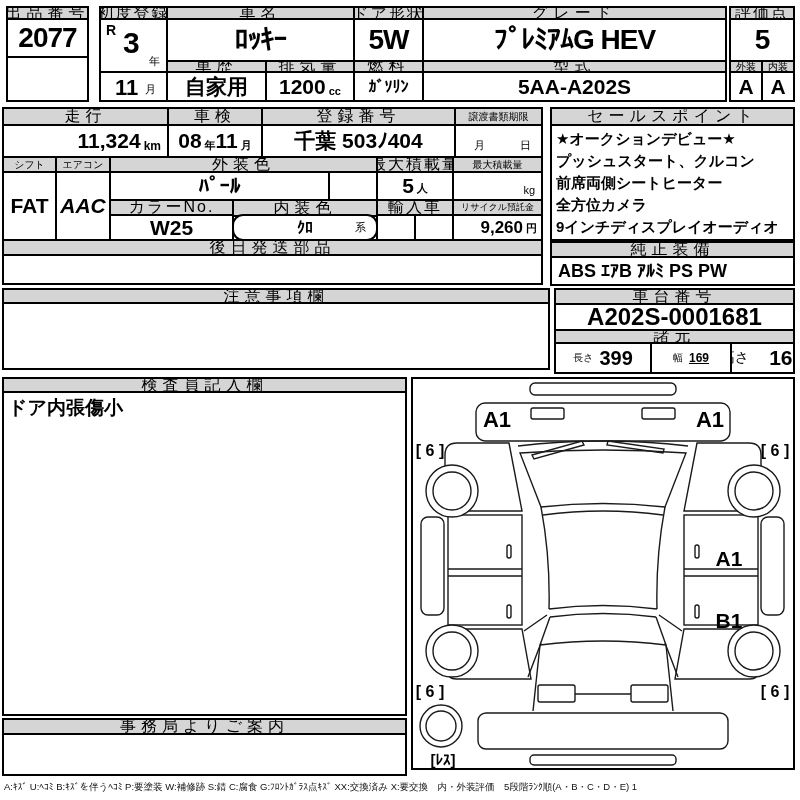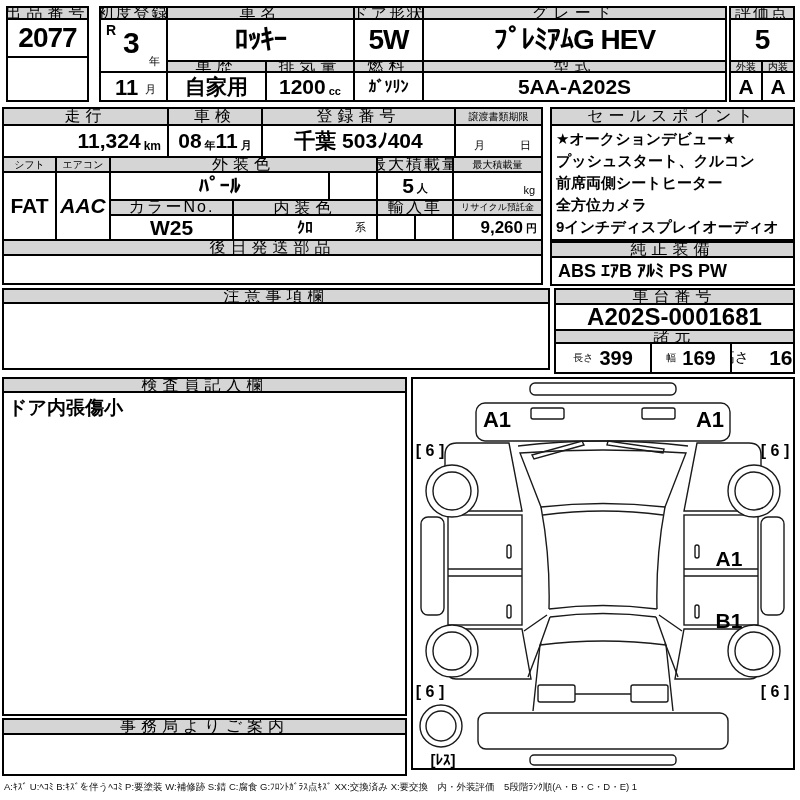--- a/index.html
+++ b/index.html
@@ -101,21 +101,21 @@
     <span class="unit">人</span>
   </div>
   <div class="box hdr tight" style="left:452px;top:156px;width:91px;height:17px;">最大積載量</div>
   <div class="box" style="left:452px;top:171px;width:91px;height:30px;">
     <span style="position:absolute;right:6px;bottom:3px;font-size:11px;">kg</span>
   </div>
 
   <div class="box hdr mid" style="left:109px;top:199px;width:125px;height:17px;">カラーNo.</div>
   <div class="box val med" style="left:109px;top:214px;width:125px;height:27px;">W25</div>
   <div class="box hdr" style="left:232px;top:199px;width:146px;height:18px;">内装色</div>
-  <div class="box val sm" style="left:232px;top:214px;width:146px;height:27px;">
+  <div class="box val sm" style="left:232px;top:214px;width:146px;height:27px;border-radius:11px;">
     <span>ｸﾛ</span>
     <span style="position:absolute;right:10px;bottom:4px;font-size:11px;font-weight:normal;">系</span>
   </div>
   <div class="box hdr mid" style="left:376px;top:199px;width:78px;height:17px;">輸入車</div>
   <div class="box" style="left:376px;top:214px;width:40px;height:27px;"></div>
   <div class="box" style="left:414px;top:214px;width:40px;height:27px;"></div>
   <div class="box hdr tiny" style="left:452px;top:199px;width:91px;height:17px;">リサイクル預託金</div>
   <div class="box val sm" style="left:452px;top:214px;width:91px;height:27px;justify-content:flex-end;padding-right:4px;">
     <span style="font-size:17px;">9,260</span>
     <span class="unit">円</span>
@@ -143,21 +143,21 @@
 
   <div class="box hdr" style="left:554px;top:288px;width:241px;height:17px;">車台番号</div>
   <div class="box val" style="left:554px;top:303px;width:241px;height:28px;font-size:24px;letter-spacing:0;">A202S-0001681</div>
   <div class="box hdr" style="left:554px;top:329px;width:241px;height:15px;">諸元</div>
   <div class="box val" style="left:554px;top:342px;width:98px;height:32px;">
     <span style="font-size:10px;font-weight:normal;margin-right:6px;">長さ</span>
     <span style="font-size:20px;">399</span>
   </div>
   <div class="box val" style="left:650px;top:342px;width:82px;height:32px;">
     <span style="font-size:10px;font-weight:normal;margin-right:6px;">幅</span>
-    <span style="font-size:20px;">169</span>
+    <span style="font-size:12px;text-decoration:underline;">169</span>
   </div>
   <div class="box val" style="left:730px;top:342px;width:65px;height:32px;">
     <span style="font-size:14px;font-weight:normal;margin-right:20px;">高さ</span>
     <span style="font-size:21px;">162</span>
   </div>
 
   <div class="box hdr" style="left:2px;top:377px;width:405px;height:16px;">検査員記入欄</div>
   <div class="box" style="left:2px;top:391px;width:405px;height:325px;">
     <div style="font-size:19px;font-weight:bold;padding:2px 4px;">ドア内張傷小</div>
   </div>

